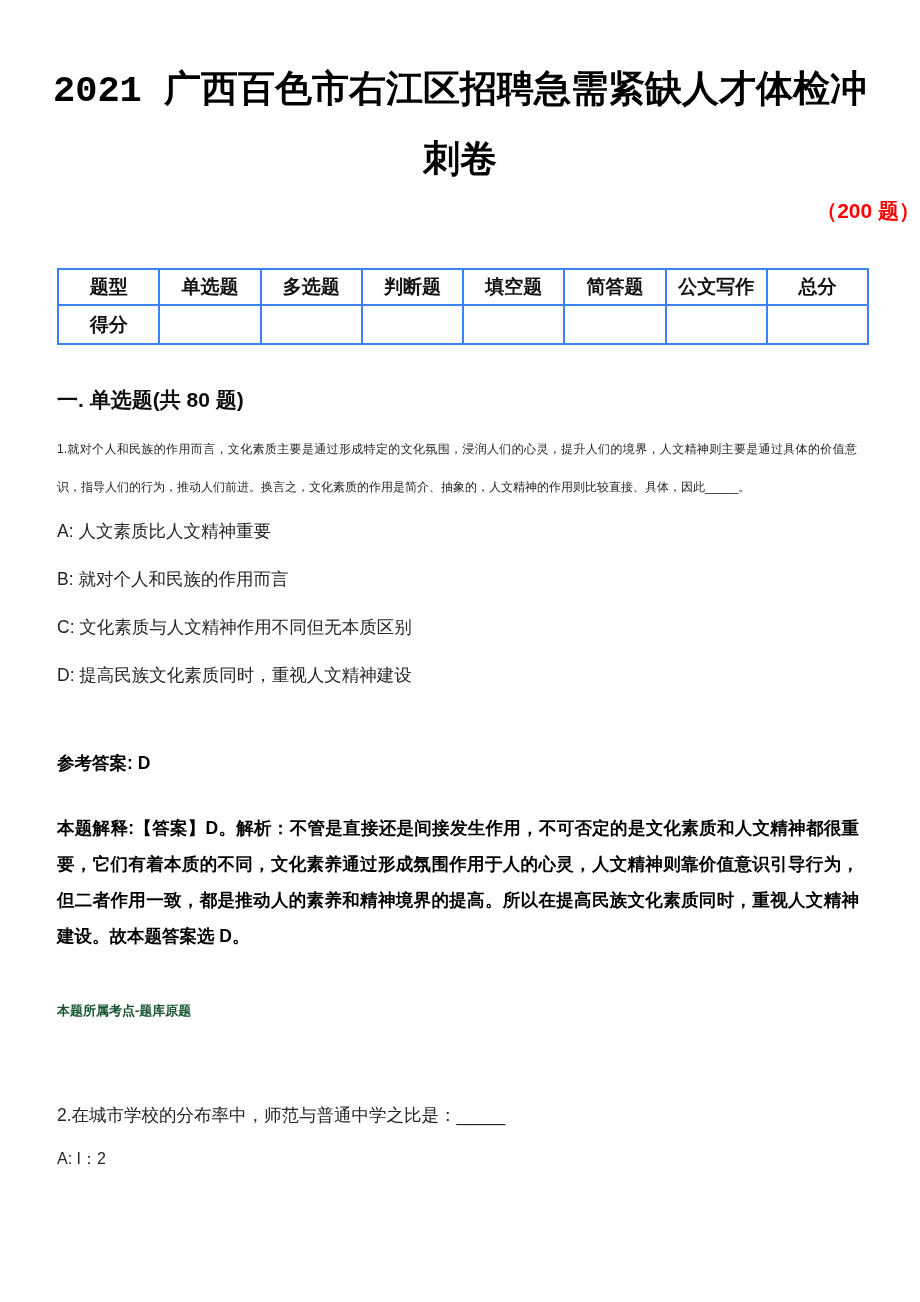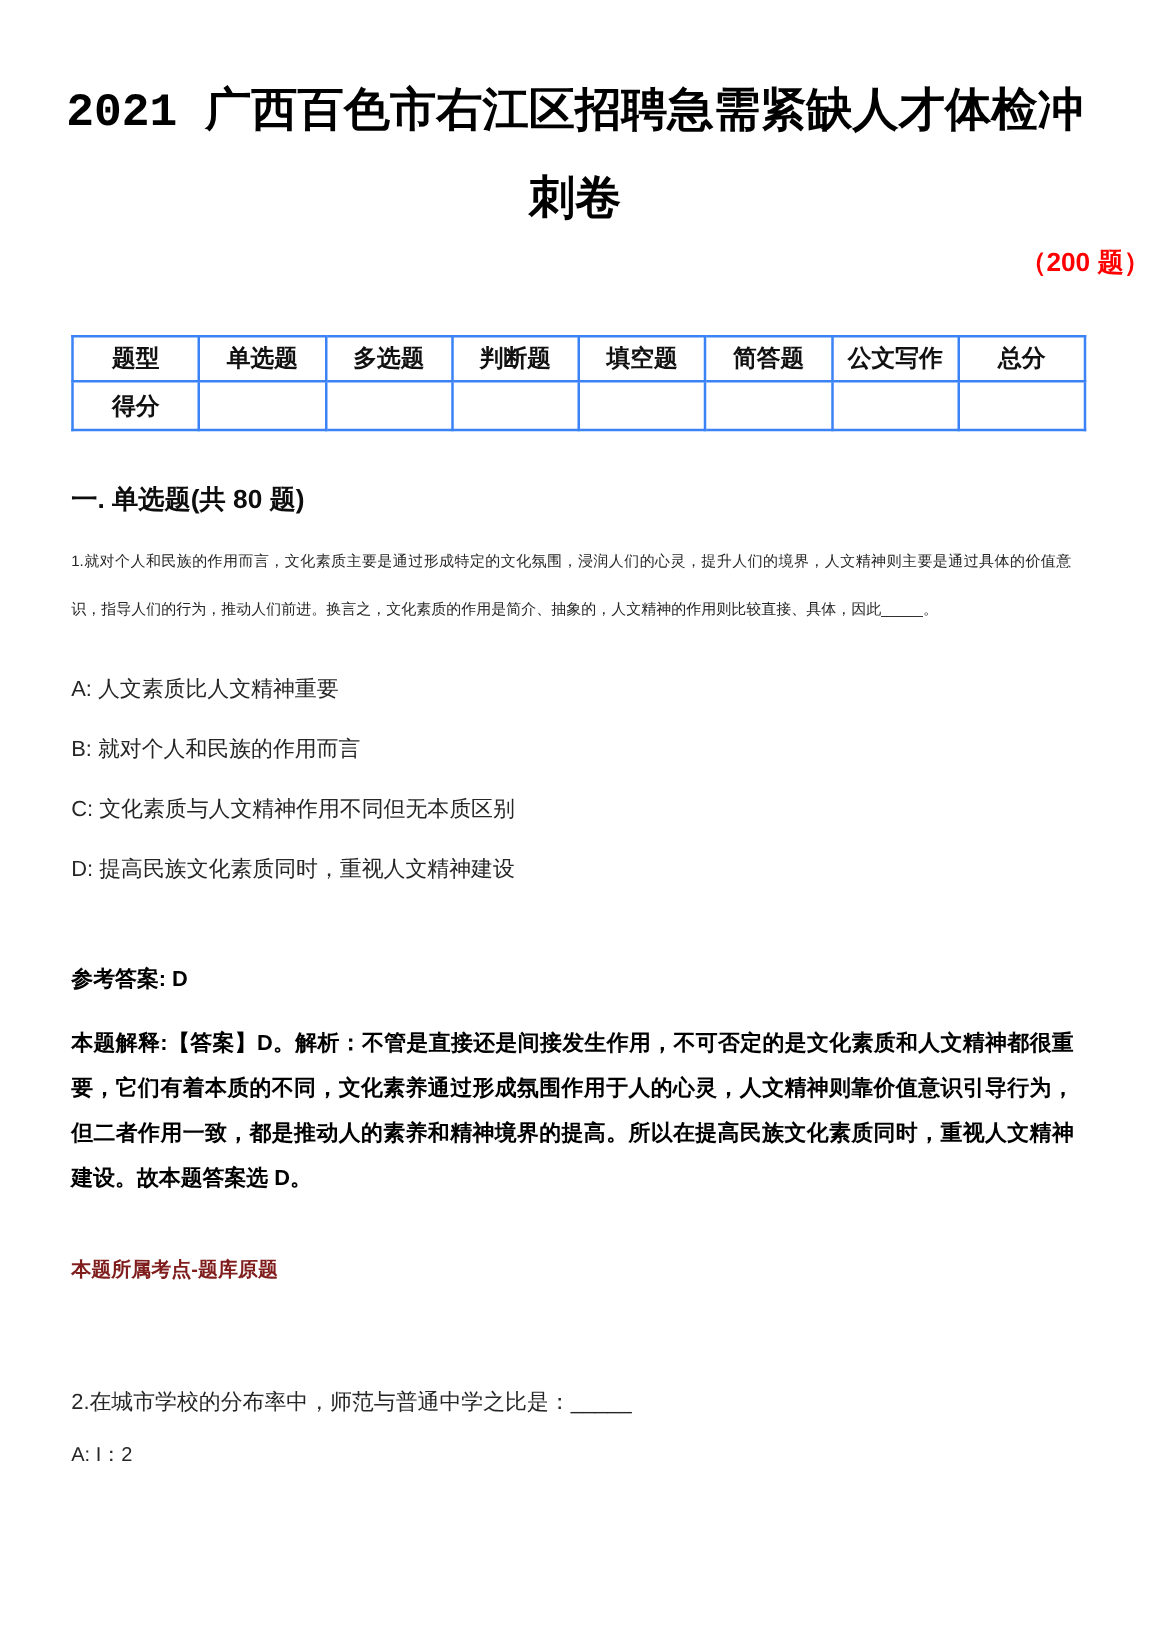--- a/index.html
+++ b/index.html
@@ -71,43 +71,43 @@
     line-height: 38px;
     text-align: justify;
     color: #262626;
   }
   .option {
     margin: 22px 0 0 57px;
     font-size: 17.5px;
     line-height: 26px;
     color: #262626;
   }
-  .option.first { margin-top: 32px; }
+  .option.first { margin-top: 12px; }
   .answer-line {
     margin: 62px 0 0 57px;
     font-size: 17.5px;
     line-height: 26px;
     font-weight: bold;
     color: #000000;
   }
   .explanation {
     width: 802px;
-    margin: 20px 0 0 57px;
+    margin: 34px 0 0 57px;
     font-size: 17.5px;
     line-height: 36px;
     text-align: justify;
     font-weight: bold;
     color: #000000;
   }
   .topic-line {
     margin: 44px 12px 0 57px;
-    font-size: 16px;
+    font-size: 13px;
     line-height: 26px;
     font-weight: bold;
-    color: #7f1d1d;
+    color: #14532d;
   }
   .q2-text {
     margin: 78px 0 0 57px;
     font-size: 17.5px;
     line-height: 26px;
     color: #262626;
   }
   .q2-option {
     margin: 18px 0 0 57px;
     font-size: 16px;

